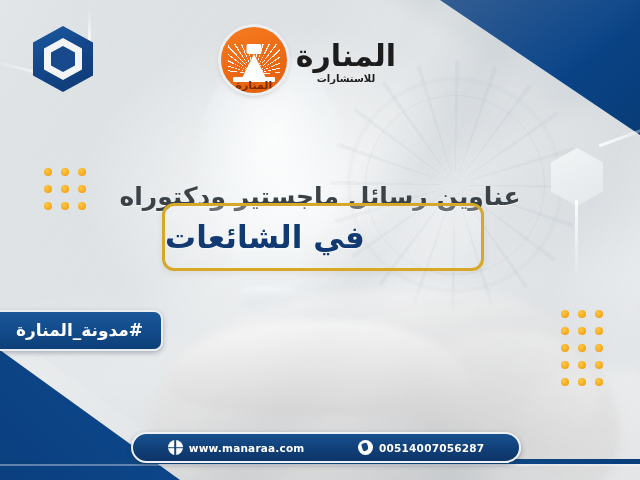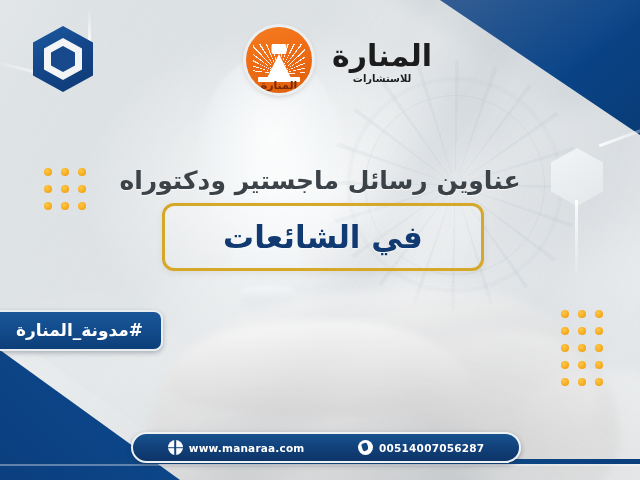--- a/index.html
+++ b/index.html
@@ -177,21 +177,21 @@
     width:8px;height:8px;border-radius:50%;
     background:radial-gradient(circle at 38% 34%,#ffc845,#f5a81c 65%,#e09307);
     display:block;
   }
   .dots-left{left:44px;top:168px;grid-template-columns:repeat(3,8px);}
   .dots-right{left:561px;top:310px;grid-template-columns:repeat(3,8px);}
 
   
   .logo-wrap{
     position:absolute;left:246px;top:22px;width:150px;height:76px;
-    display:flex;align-items:center;justify-content:flex-end;gap:20px;
+    display:flex;align-items:center;justify-content:space-between;gap:9px;
   }
   .logo-word{
     display:flex;flex-direction:column;align-items:center;
     line-height:1;margin-top:4px;
   }
   .logo-word-main{
     font-size:30px;font-weight:bold;color:#1c1c1c;
     letter-spacing:-1px;
     font-family:"DejaVu Sans","Liberation Sans",sans-serif;
   }
@@ -223,29 +223,29 @@
     position:absolute;left:50%;top:50px;transform:translateX(-50%);
     width:42px;height:5px;background:#fff;border-radius:1px;
   }
   .badge-word{
     position:absolute;left:50%;top:52px;transform:translateX(-50%);
     font-size:11px;font-weight:bold;color:#7a2a06;white-space:nowrap;
   }
 
   
   .headline{
-    position:absolute;left:0;right:0;top:166px;text-align:center;
+    position:absolute;left:0;right:0;top:182px;text-align:center;
     font-size:25px;font-weight:bold;color:#3b4349;
     text-shadow:0 1px 1px rgba(255,255,255,0.7);
     direction:rtl;
   }
   .title-box{
     position:absolute;left:162px;top:203px;width:316px;height:62px;
     border:3px solid #d5a82a;border-radius:12px;
-    display:flex;align-items:center;justify-content:center;
+    display:flex;align-items:center;justify-content:flex-end;
     background:linear-gradient(180deg,rgba(255,255,255,0.25),rgba(255,255,255,0.05));
     box-shadow:0 2px 6px rgba(120,110,80,0.12);
   }
   .title-box-text{
     font-size:31px;font-weight:bold;color:#123a72;direction:rtl;
     text-shadow:0 1px 1px rgba(255,255,255,0.55);
   }
 
   
   .hashtag{

